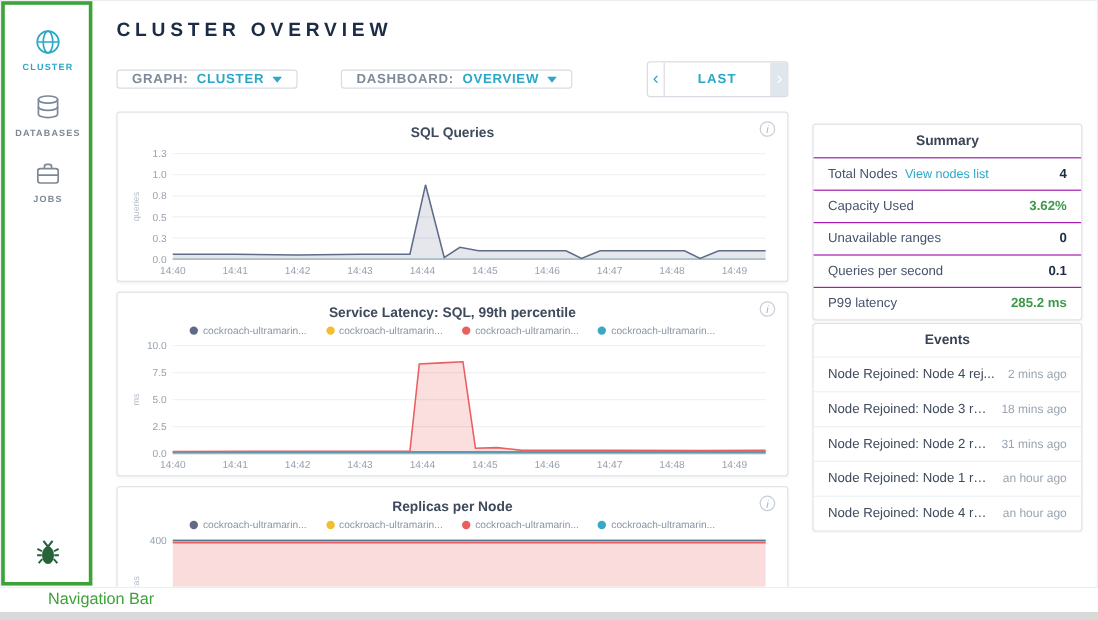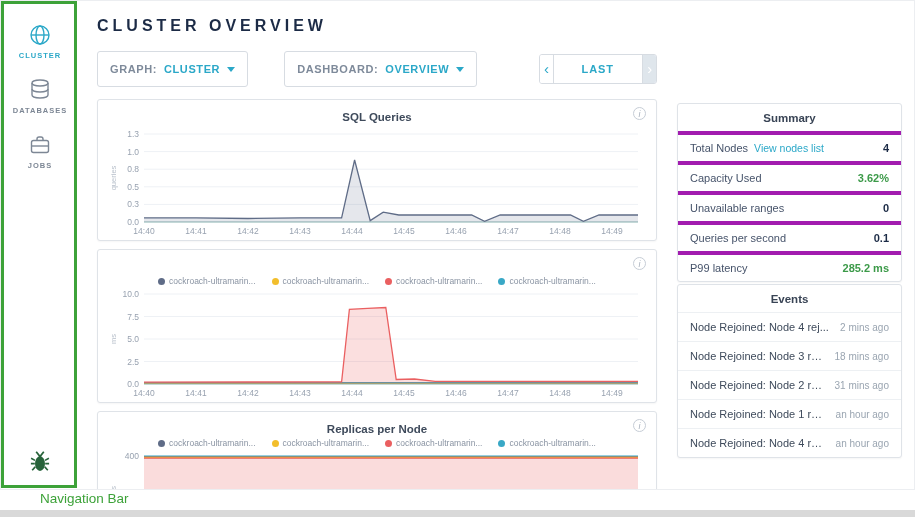--- a/index.html
+++ b/index.html
@@ -14,21 +14,21 @@
   .nav-item .icon { display:block; margin:0 auto 4px; width:24px; height:24px; }
   .nav-label { display:block; font-size:7.5px; font-weight:bold; letter-spacing:1px; }
   .nav-item.active { color:#2ba8c8; }
   .logo-wrap { position:absolute; bottom:10px; left:0; width:100%; text-align:center; }
 
   
   .main { flex:1 1 auto; padding:10px 14px 0 18px; overflow:hidden; }
   h1.title { font-size:16px; letter-spacing:4px; color:#1c2b46; font-weight:bold; margin:6px 0 16px; }
 
   .toolbar { display:flex; align-items:center; margin-bottom:12px; }
-  .dropdown { display:inline-flex; align-items:center; height:36px; border:1px solid #d7dce2; border-radius:3px; padding:0 12px; gap:7px; font-size:11px; letter-spacing:.6px; font-weight:bold; background:#fff; cursor:pointer; }
+  .dropdown { display:inline-flex; align-items:center; height:16px; border:1px solid #d7dce2; border-radius:3px; padding:0 12px; gap:7px; font-size:11px; letter-spacing:.6px; font-weight:bold; background:#fff; cursor:pointer; }
   .dd-label { color:#7e8a9a; }
   .dd-value { color:#2ba8c8; }
   .caret { width:0; height:0; border-left:4px solid transparent; border-right:4px solid transparent; border-top:5px solid #2ba8c8; }
   .dropdown + .dropdown { margin-left:36px; }
   .timesel { display:inline-flex; align-items:stretch; height:30px; border:1px solid #d7dce2; border-radius:3px; overflow:hidden; margin-left:62px; background:#fff; }
   .ts-btn { width:30px; background:#fff; border:none; color:#2ba8c8; font-size:15px; line-height:28px; cursor:pointer; }
   .ts-btn.prev { border-right:1px solid #d7dce2; }
   .ts-label { padding:0 28px; line-height:28px; color:#2ba8c8; font-weight:bold; font-size:11px; letter-spacing:.9px; border-right:1px solid #d7dce2; cursor:pointer; }
   .ts-btn.next { background:#dfe6ec; color:#fff; }
 
@@ -42,21 +42,21 @@
   .leg-dot { width:7px; height:7px; border-radius:50%; display:inline-block; }
   svg.plot { display:block; width:100%; }
   .plot-0 { height:110px; }
   .plot-1 { height:112px; }
   .plot-2 { height:108px; }
 
   
   .rightcol { width:243px; flex:0 0 243px; padding:102px 12px 0 6px; }
   .panel { border:1px solid #dfe3e8; border-radius:3px; background:#fff; box-shadow:0 1px 2px rgba(0,0,0,.04); margin-bottom:2px; }
   .panel h3 { font-size:11.5px; color:#394455; text-align:center; font-weight:bold; padding:8px 0 7px; }
-  .srow { border-top:4px solid #a21caf; padding:7px 12px; }
+  .srow { border-top:1px solid #a21caf; padding:7px 12px; }
   .srow-main { display:flex; align-items:baseline; }
   .slabel { font-size:11px; color:#46536a; }
   .slink { font-size:10.5px; color:#2ba8c8; text-decoration:none; margin-left:6px; cursor:pointer; }
   .svalue { margin-left:auto; font-size:11px; font-weight:bold; }
   .snote { font-size:8.5px; color:#a0aab6; line-height:1.35; margin-top:3px; padding-right:8px; }
   .snote:empty { display:none; }
   .erow { display:flex; align-items:baseline; border-top:1px solid #edf0f3; padding:8px 12px; }
   .elabel { font-size:11px; color:#3e4a5b; flex:1 1 auto; white-space:nowrap; overflow:hidden; text-overflow:ellipsis; margin-right:8px; }
   .etime { font-size:10px; color:#9aa5b1; white-space:nowrap; }
 
@@ -163,20 +163,21 @@
             <text x="452" y="106" text-anchor="middle" font-size="8.5" fill="#98a2b0">14:48</text>
             <text x="504" y="106" text-anchor="middle" font-size="8.5" fill="#98a2b0">14:49</text>
             <text x="8" y="50" font-size="7.5" fill="#b7bfca" text-anchor="middle" transform="rotate(-90 8 50)">queries</text>
             <path d="M36.0 89.8 L88.0 89.8 L140.0 90.5 L192.0 89.8 L233.6 89.8 L246.6 32.0 L262.2 92.6 L275.2 84.1 L290.8 87.0 L322.0 87.0 L363.6 87.0 L376.6 93.3 L392.2 87.0 L426.0 87.0 L462.4 87.0 L475.4 93.3 L491.0 87.0 L530.0 87.0 L530.0 94.0 L36.0 94.0 Z" fill="rgba(95,108,135,0.16)" stroke="none"></path>
             <path d="M36.0 89.8 L88.0 89.8 L140.0 90.5 L192.0 89.8 L233.6 89.8 L246.6 32.0 L262.2 92.6 L275.2 84.1 L290.8 87.0 L322.0 87.0 L363.6 87.0 L376.6 93.3 L392.2 87.0 L426.0 87.0 L462.4 87.0 L475.4 93.3 L491.0 87.0 L530.0 87.0" fill="none" stroke="#5f6c87" stroke-width="1.3"></path>
           </svg>
       </section>
 
       <section class="chart-panel">
         <div class="chart-head">
+          <h3>Service Latency: SQL, 99th percentile</h3>
           <span class="info">i</span>
         </div>
         <div class="legend">
             <span class="leg-item">
               <span class="leg-dot" style="background: rgb(95, 108, 135);"></span>
               <span>cockroach-ultramarin...</span>
             </span>
             <span class="leg-item">
               <span class="leg-dot" style="background: rgb(242, 190, 44);"></span>
               <span>cockroach-ultramarin...</span>

